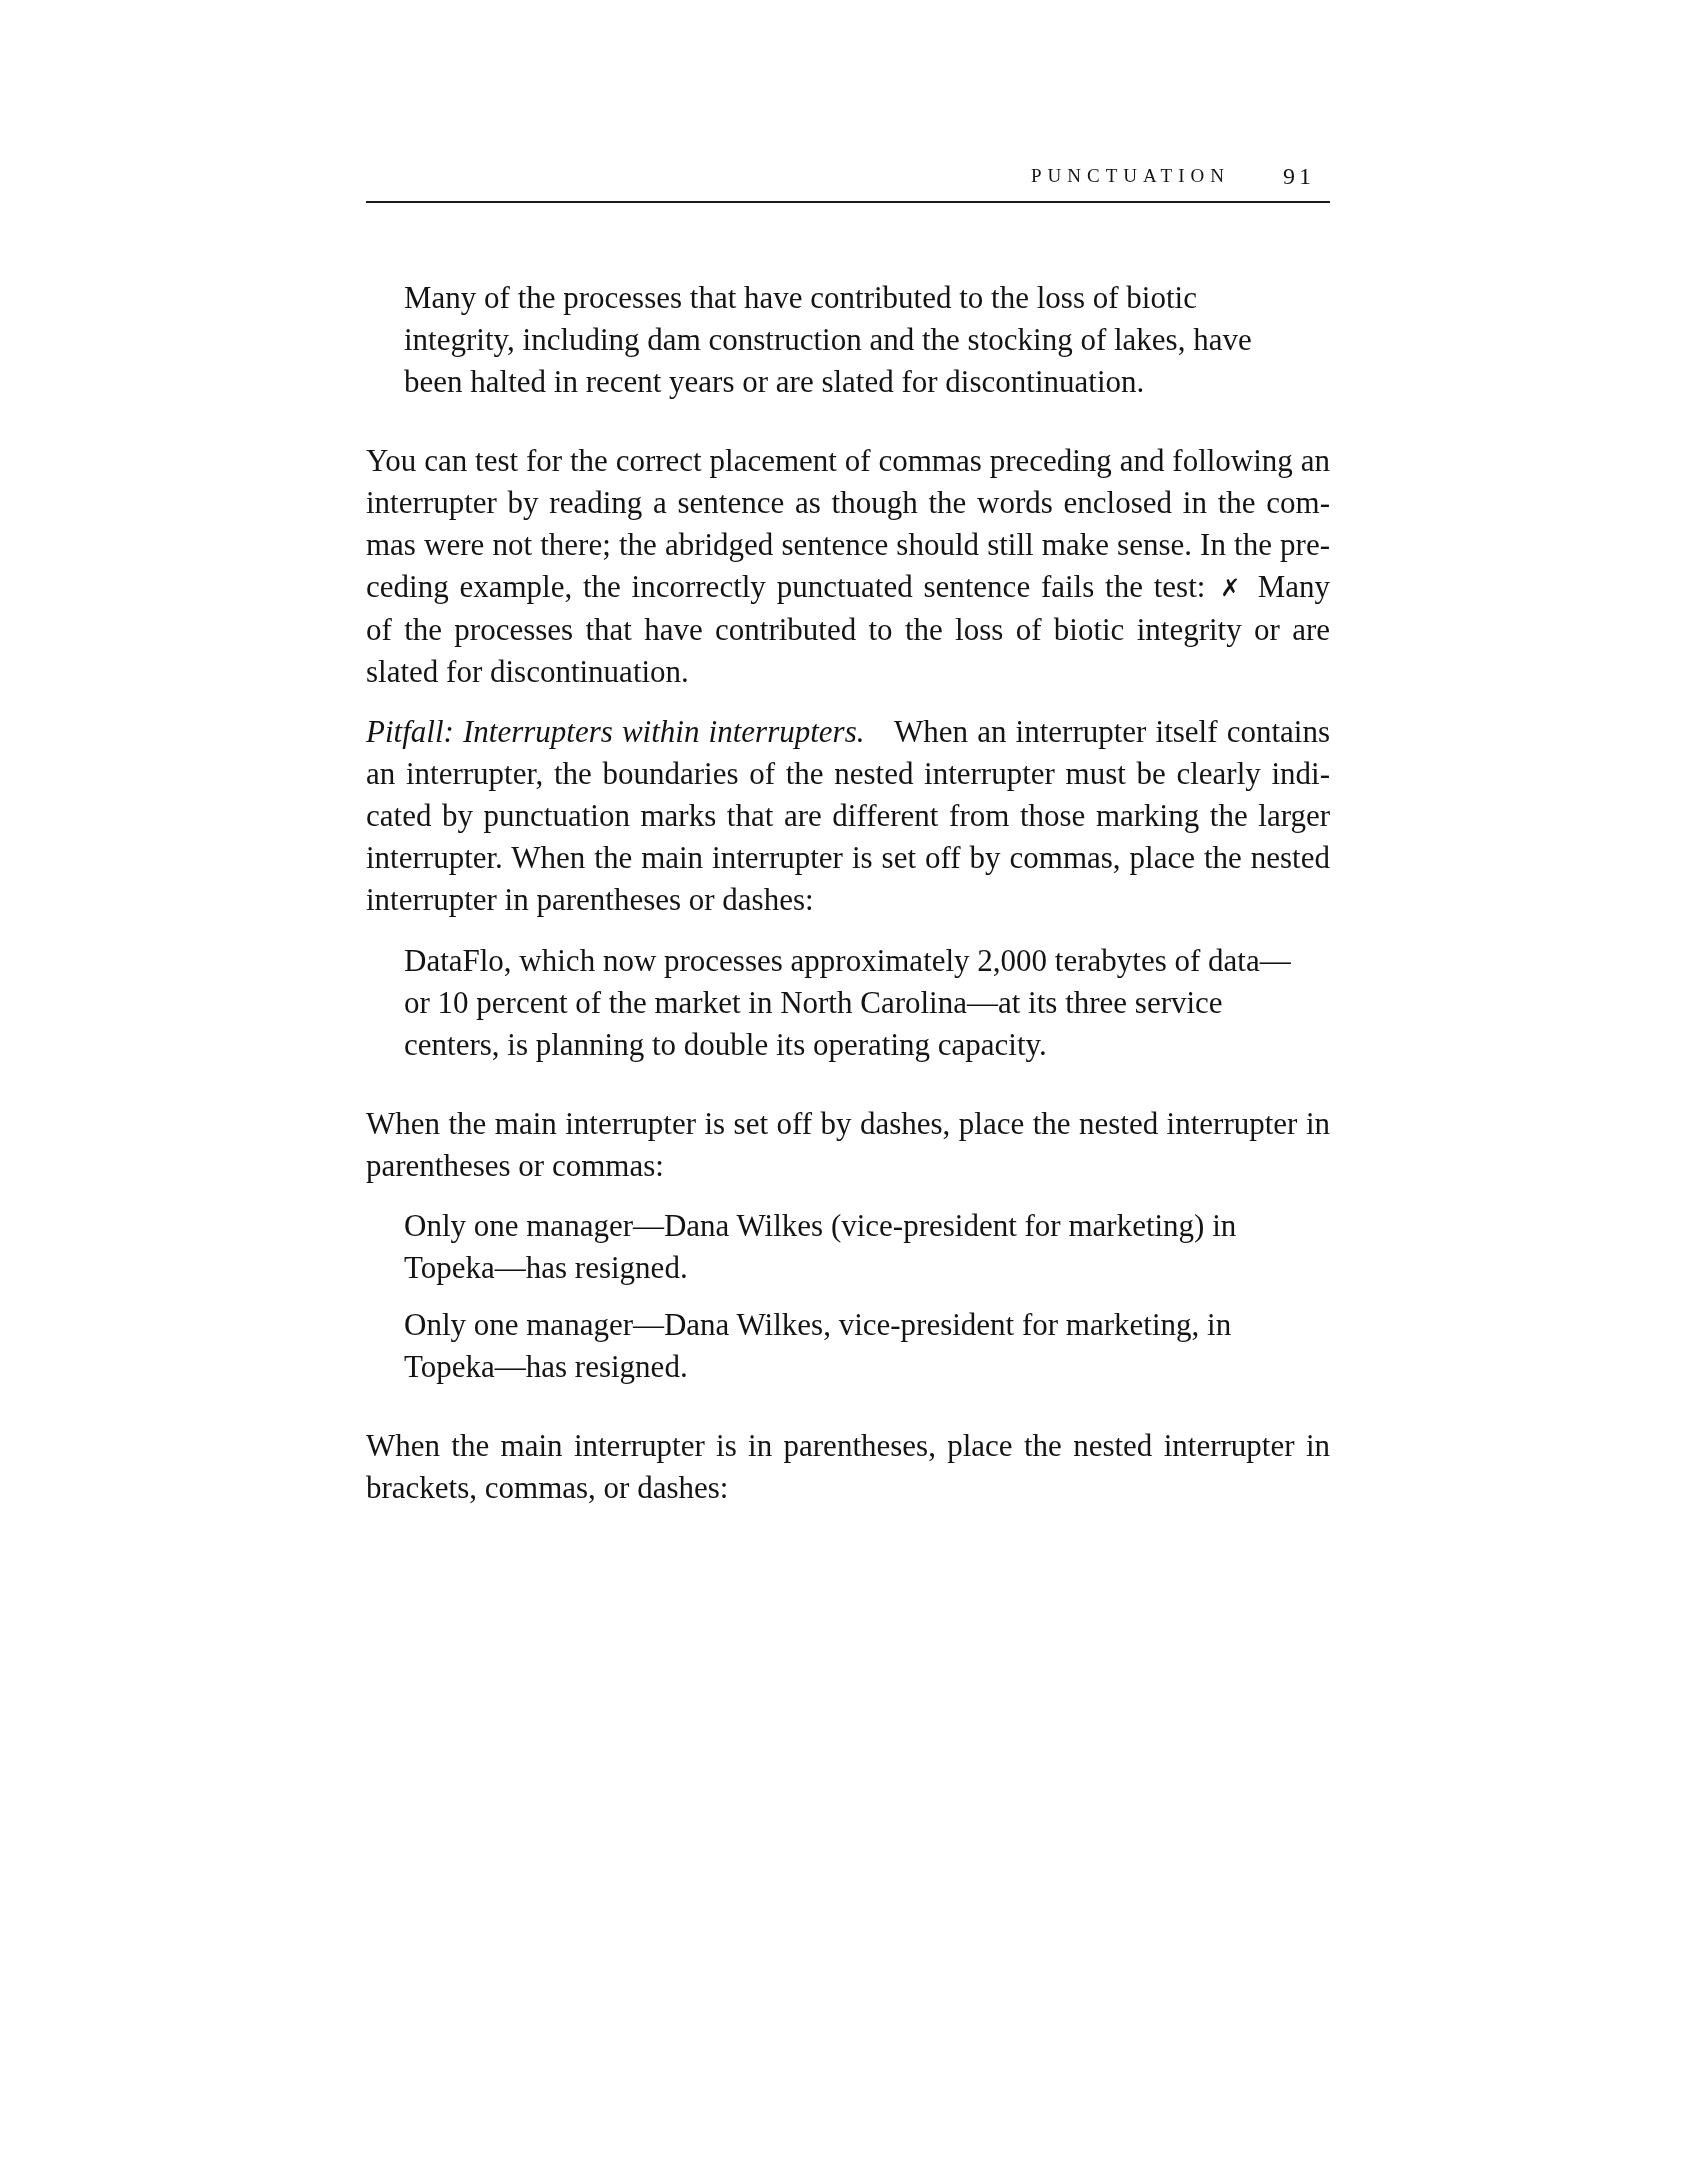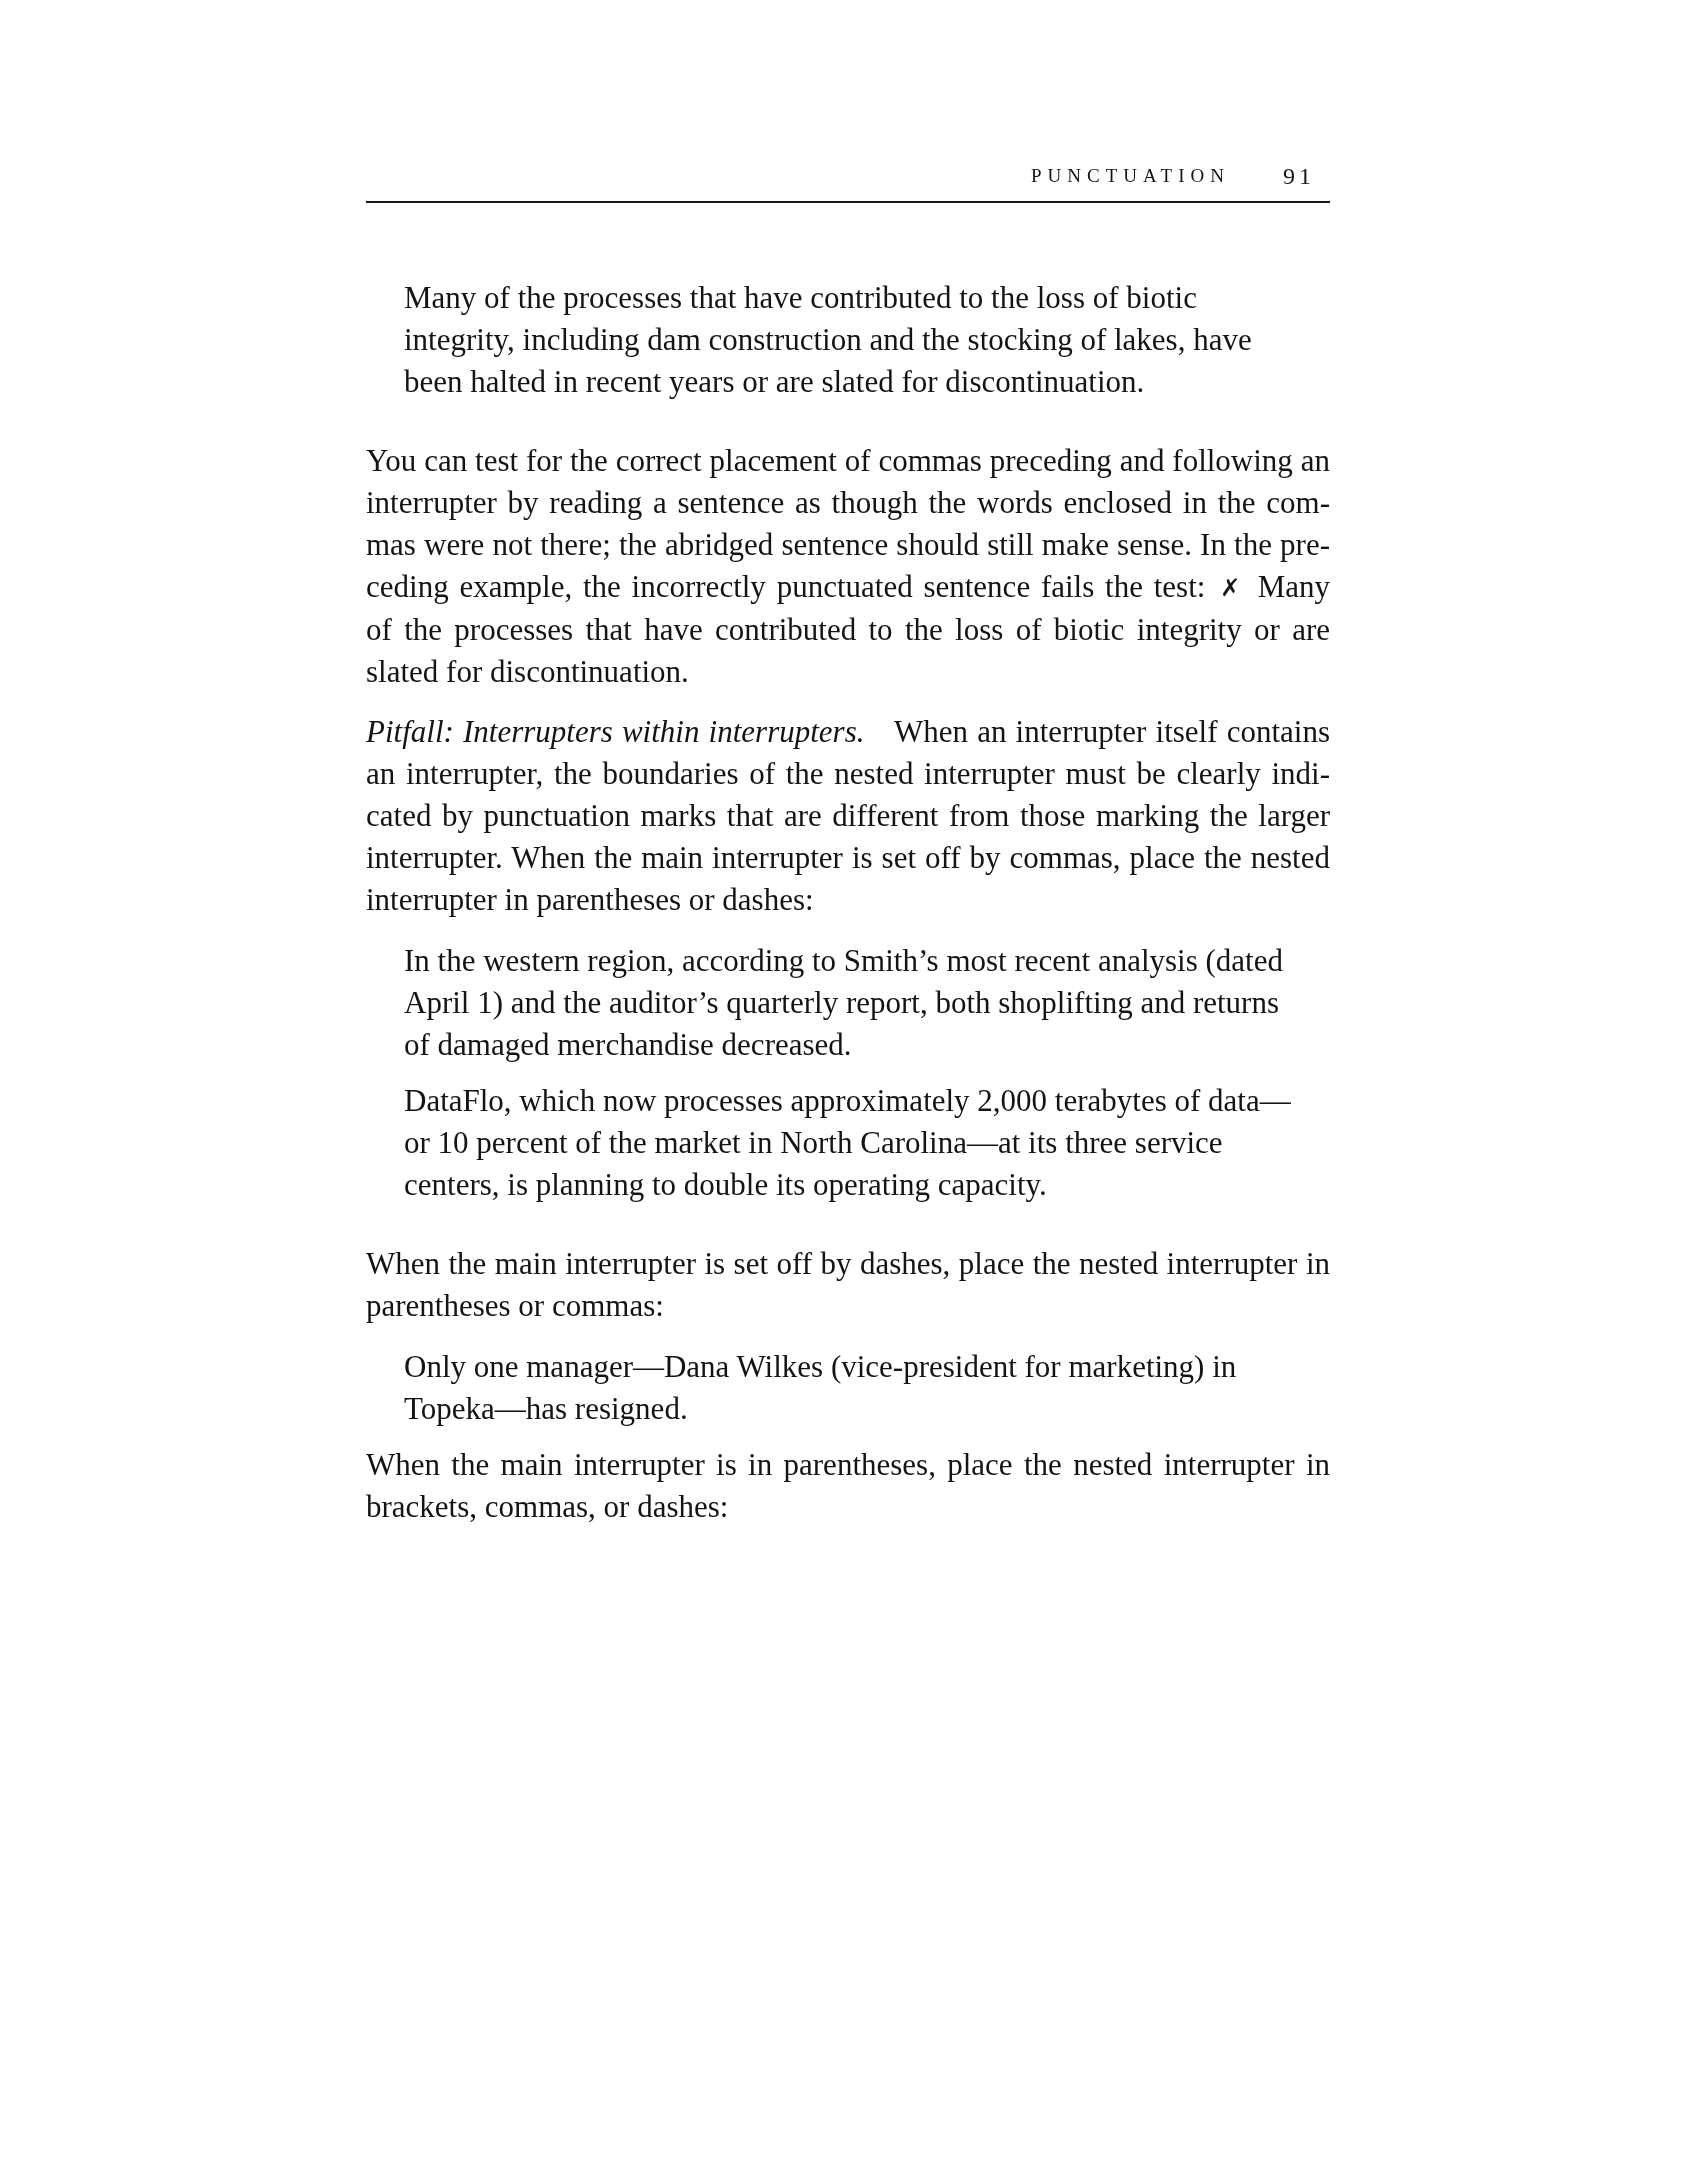--- a/index.html
+++ b/index.html
@@ -106,25 +106,25 @@
       <span>You can test for the correct placement of commas preceding and following an interrupter by reading a sentence as though the words enclosed in the com­mas were not there; the abridged sentence should still make sense. In the pre­ceding example, the incorrectly punctuated sentence fails the test:</span>
       <span class="x-mark">✗</span>
       <span>Many of the processes that have contributed to the loss of biotic integrity or are slated for discontinuation.</span>
     </p>
 
     <p class="para tight">
       <span class="pitfall-head">Pitfall: Interrupters within interrupters.</span>
       <span>When an interrupter itself contains an interrupter, the boundaries of the nested interrupter must be clearly indi­cated by punctuation marks that are different from those marking the larger interrupter. When the main interrupter is set off by commas, place the nested interrupter in parentheses or dashes:</span>
     </p>
 
-    <p class="extract">In the western region, according to Smith’s most recent analysis (dated April 1) and the auditor’s quarterly report, both shoplifting and returns of damaged merchandise decreased.</p>
     <p class="extract last-in-group">DataFlo, which now processes approximately 2,000 terabytes of data—or 10 percent of the market in North Carolina—at its three service centers, is planning to double its operating capacity.</p>
 
     <p class="para tight">When the main interrupter is set off by dashes, place the nested interrupter in parentheses or commas:</p>
 
     <p class="extract">Only one manager—Dana Wilkes (vice-president for marketing) in Topeka—has resigned.</p>
+    <p class="extract last-in-group">Only one manager—Dana Wilkes, vice-president for marketing, in Topeka—has resigned.</p>
 
     <p class="para tight">When the main interrupter is in parentheses, place the nested interrupter in brackets, commas, or dashes:</p>
 
 
   </div>
 </div>
 
 
 </body></html>

